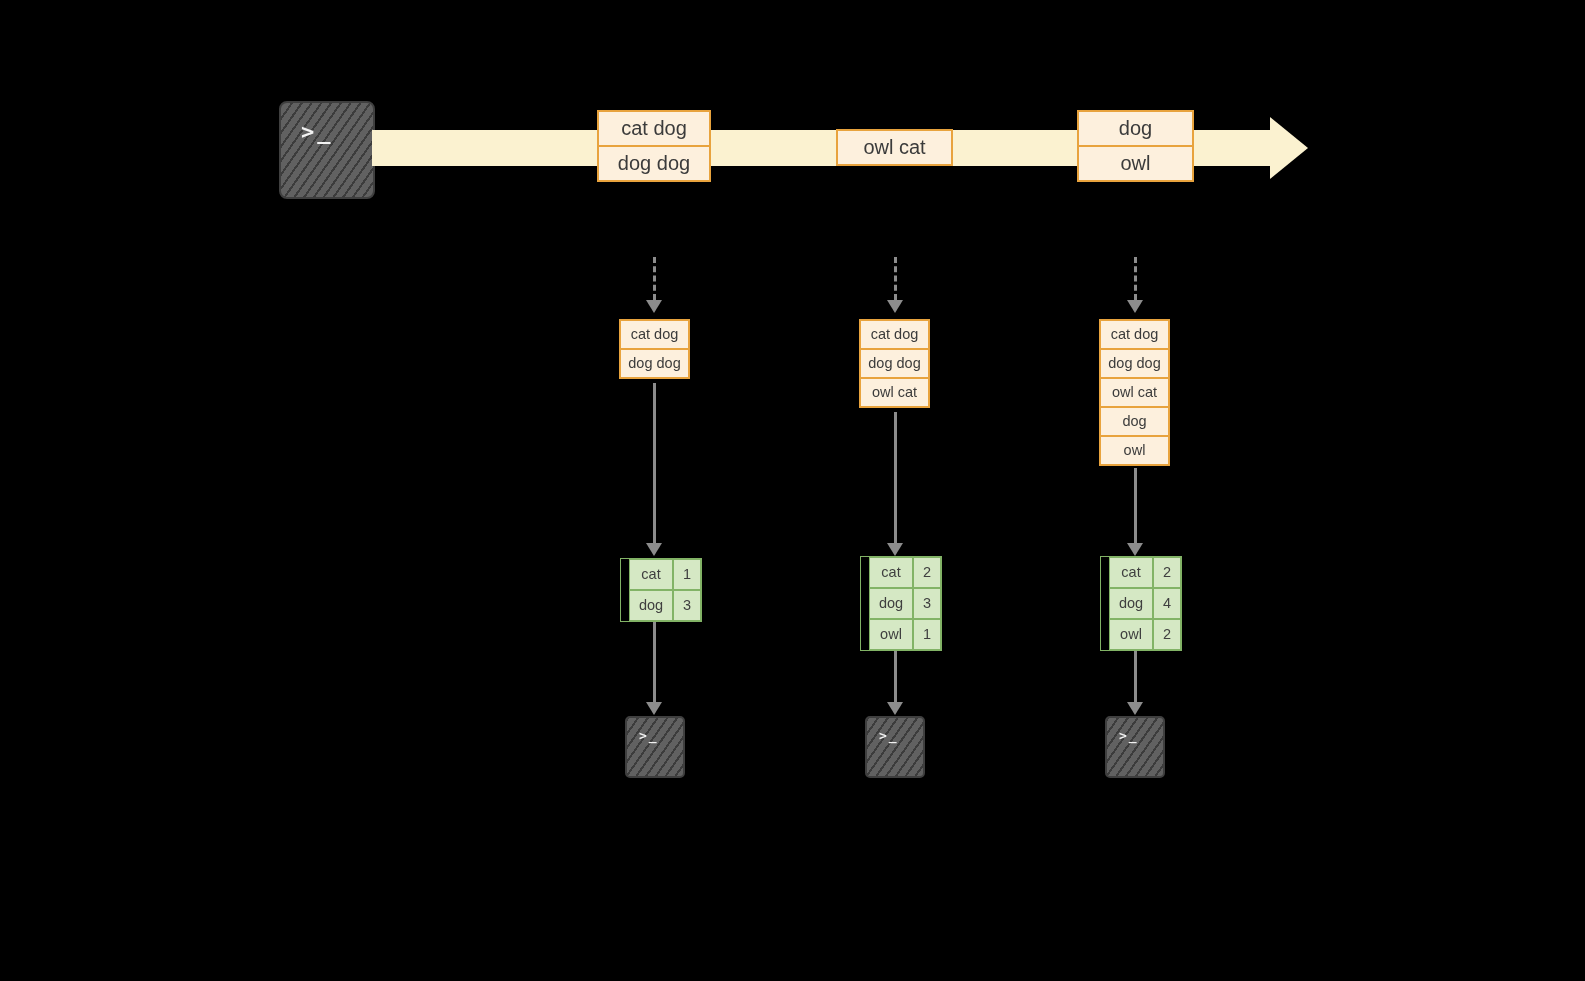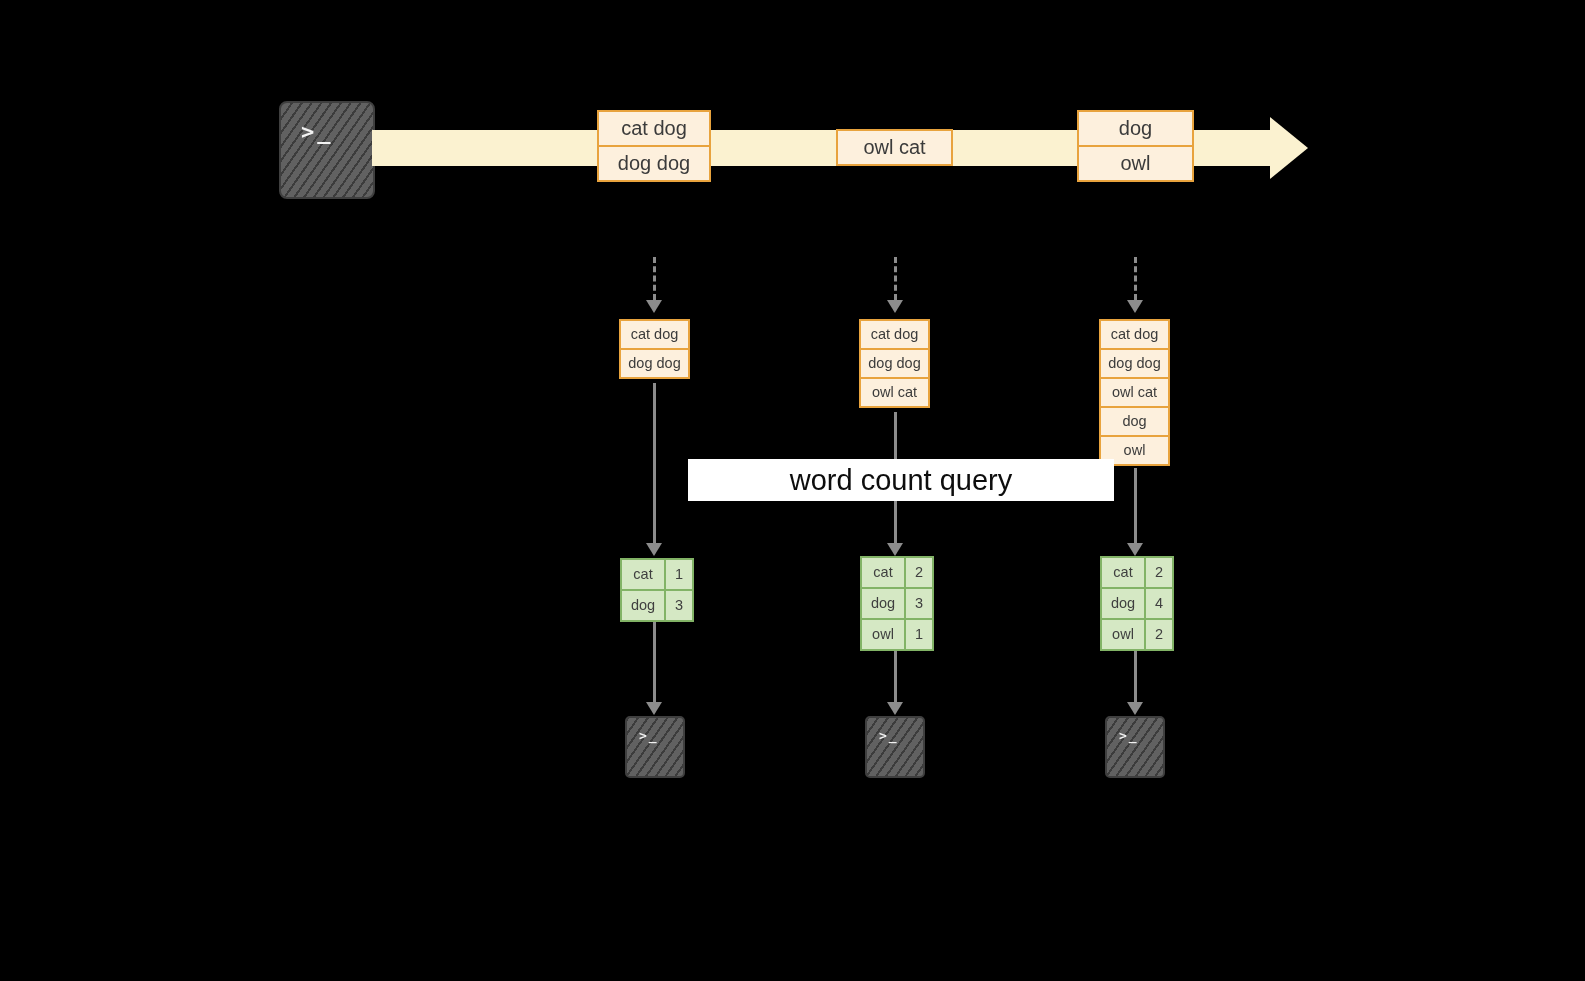--- a/index.html
+++ b/index.html
@@ -71,21 +71,21 @@
 
   
   .banner {
     position: absolute; left: 688px; top: 459px; width: 426px; height: 42px;
     background: #ffffff; text-align: center; line-height: 42px;
     font-size: 29px; color: #0d0d0d;
   }
 
   
   .wc-table { position: absolute; border: 1px solid #82b366; }
-  .wc-row { display: flex; }
+  .wc-row { display: flex; margin-left: 8px; }
   .wc-cell {
     height: 31px; line-height: 29px; text-align: center;
     border: 1px solid #82b366; background: #d5e8c4;
     font-size: 14.5px; color: #3f3f3f;
   }
   .wc-word  { width: 44px; }
   .wc-count { width: 28px; }
 </style>
 </head>
 <body>
@@ -149,21 +149,20 @@
   </div>
   <div class="varrow solid" style="left:895px; top:412px;">
     <div class="shaft" style="height:131px;"></div>
     <div class="head"></div>
   </div>
   <div class="varrow solid" style="left:1135px; top:468px;">
     <div class="shaft" style="height:75px;"></div>
     <div class="head"></div>
   </div>
 
-  <div class="banner">word count query</div>
 
   <div class="wc-table" style="left:620px; top:558px;">
     <div class="wc-row">
       <div class="wc-cell wc-word">cat</div>
       <div class="wc-cell wc-count">1</div>
     </div>
     <div class="wc-row">
       <div class="wc-cell wc-word">dog</div>
       <div class="wc-cell wc-count">3</div>
     </div>

